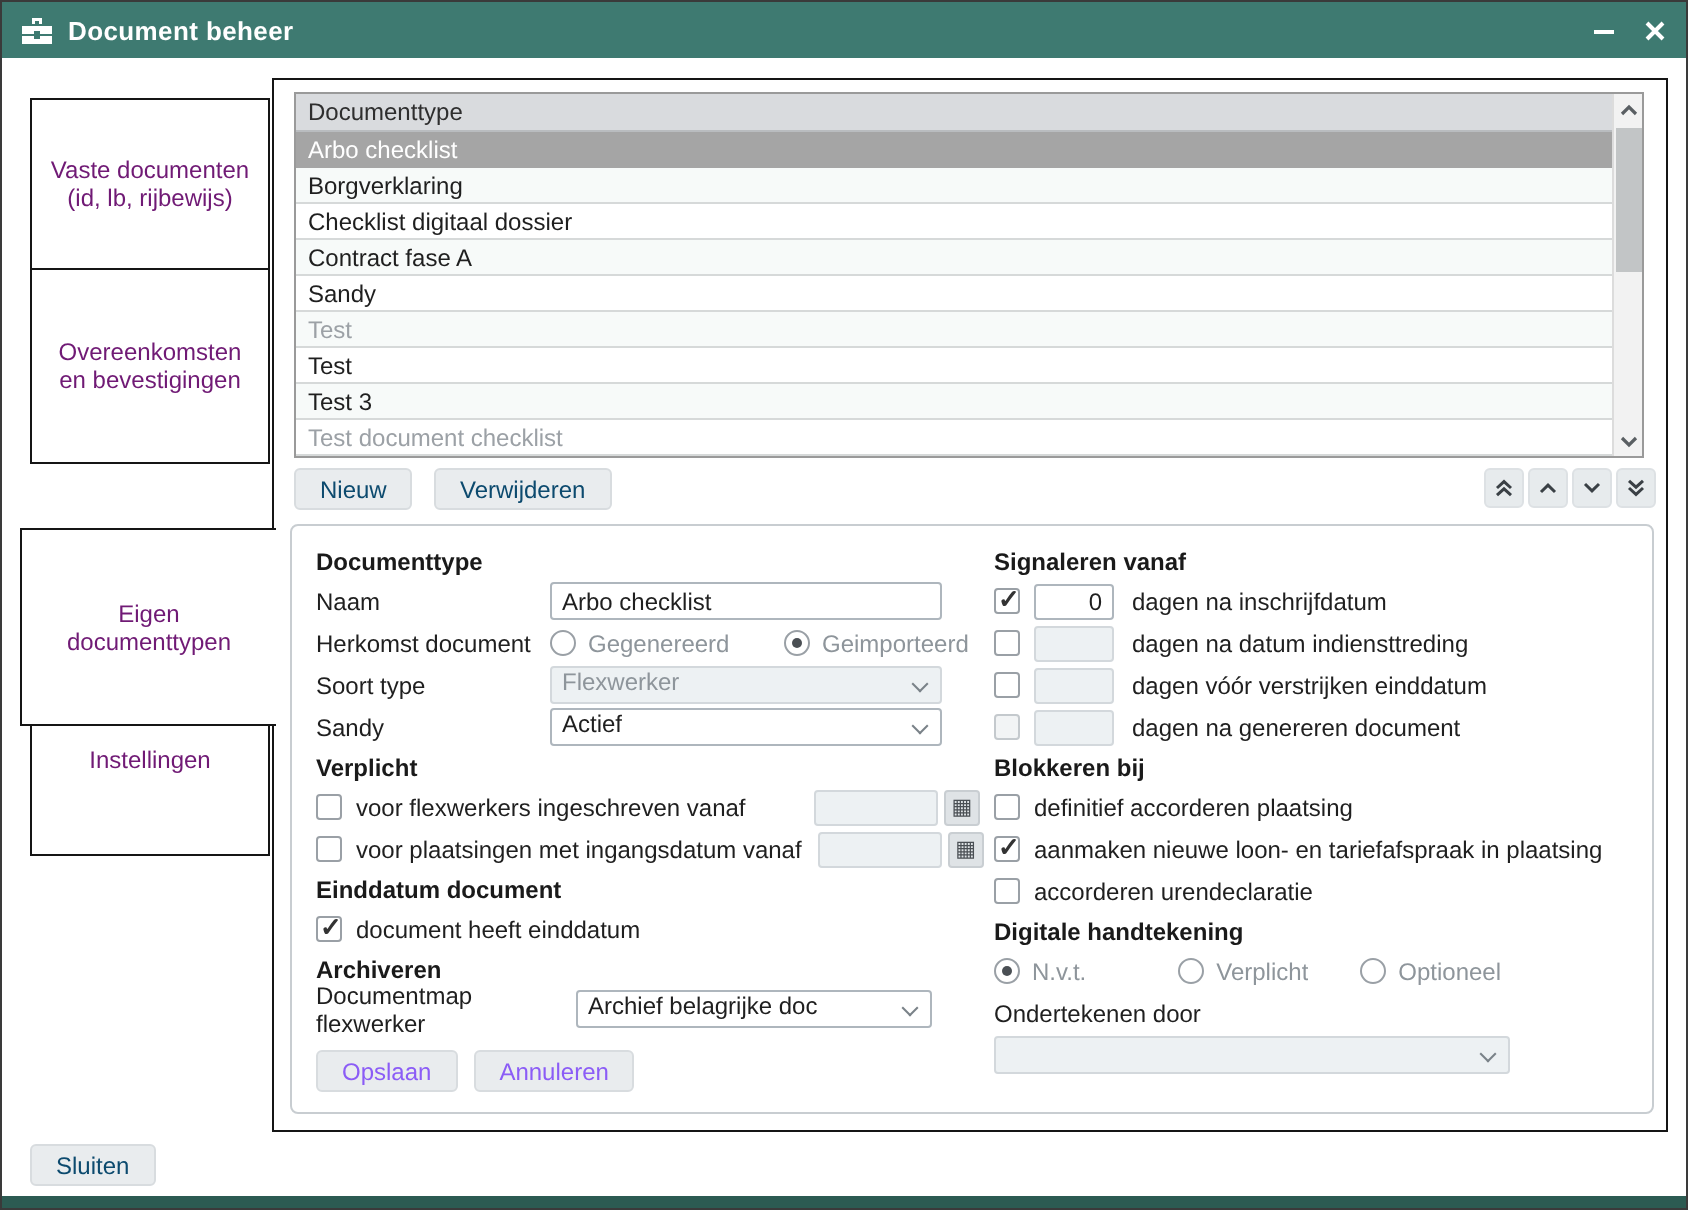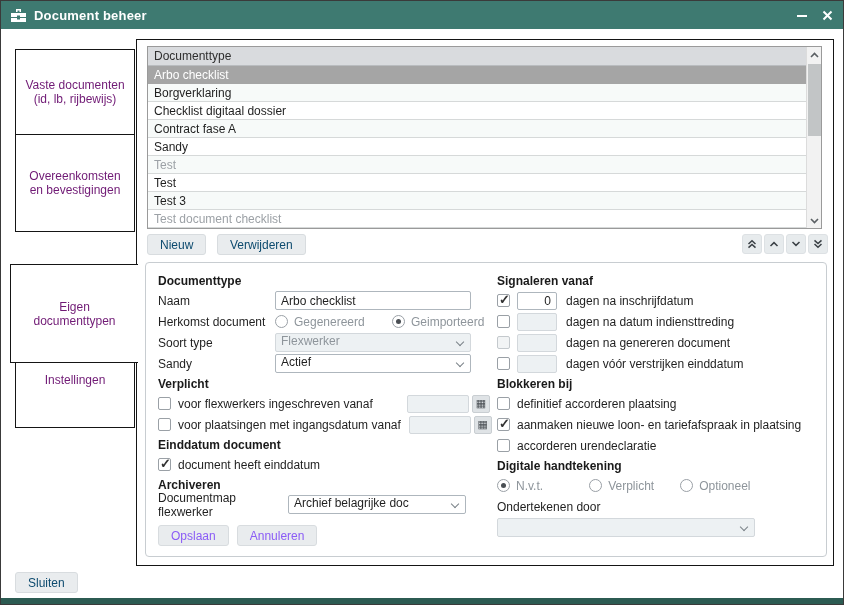--- a/index.html
+++ b/index.html
@@ -250,29 +250,29 @@
         <span class="cb checked"></span>
         <input class="ninput" value="0" style="">
         <span class="nlab">dagen na inschrijfdatum</span>
       </div>
       <div class="frow">
         <span class="cb"></span>
         <input class="ninput disabled" value="" style="">
         <span class="nlab">dagen na datum indiensttreding</span>
       </div>
       <div class="frow">
+        <span class="cb"></span>
+        <input class="ninput disabled" value="" style="">
+        <span class="nlab">dagen vóór verstrijken einddatum</span>
+      </div>
+      <div class="frow">
         <span class="cb" style="border-color:#c4c9cd;background:#f2f4f5;"></span>
         <input class="ninput disabled" value="" style="">
         <span class="nlab">dagen na genereren document</span>
       </div>
-      <div class="frow">
-        <span class="cb"></span>
-        <input class="ninput disabled" value="" style="">
-        <span class="nlab">dagen vóór verstrijken einddatum</span>
-      </div>
 
       <div class="sect">Blokkeren bij</div>
 
       <div class="frow">
         <span class="cb"></span>
         <span class="cbl">definitief accorderen plaatsing</span>
       </div>
       <div class="frow">
         <span class="cb checked"></span>
         <span class="cbl">aanmaken nieuwe loon- en tariefafspraak in plaatsing</span>

